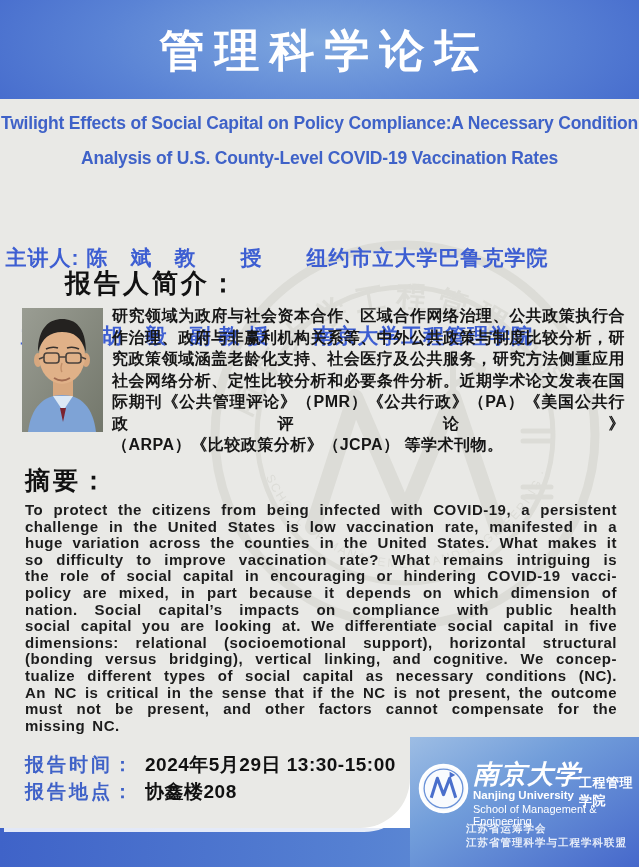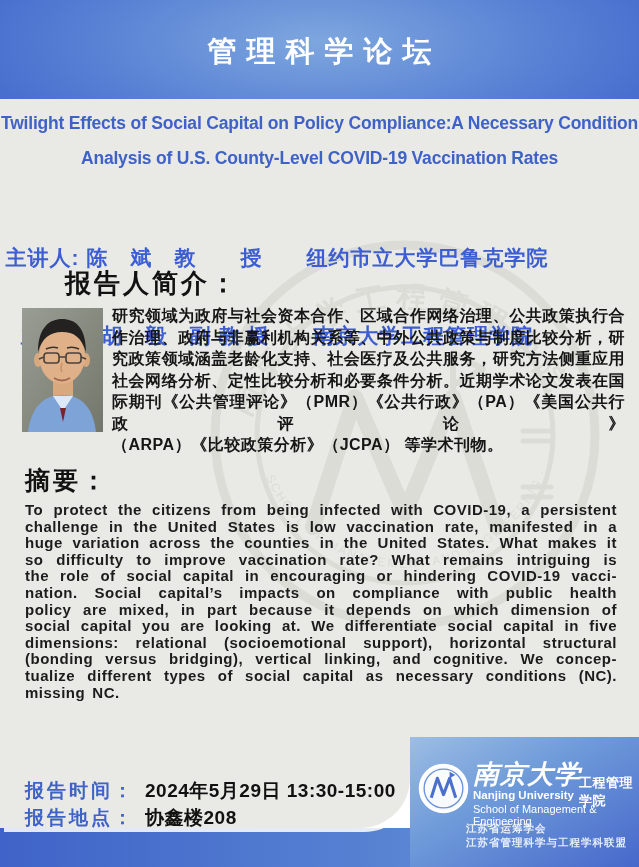--- a/index.html
+++ b/index.html
@@ -9,21 +9,21 @@
     -webkit-font-smoothing:antialiased;
   }
   
   .header {
     position:absolute; left:0; top:0; width:639px; height:99px;
     background:radial-gradient(ellipse 75% 170% at 50% 42%, #7ea7df 0%, #5a83d5 45%, #4166cb 85%);
   }
   .header-title {
     width:100%; text-align:center; line-height:102px;
     font-family:"Liberation Serif","DejaVu Serif",serif;
-    font-weight:bold; font-size:29px; color:#ffffff;
+    font-weight:bold; font-size:45px; color:#ffffff;
     letter-spacing:10px; text-indent:10px;
   }
   
   .panel-main { position:absolute; left:0; top:99px; width:639px; height:638px; background:#e9e9e6; z-index:1; }
   .panel-lower {
     position:absolute; left:0; top:737px; width:410px; height:91px; background:#e9e9e6;
     border-bottom-right-radius:50px; box-shadow:4px 4px 0 rgba(255,255,255,0.85); z-index:2;
   }
   
   .watermark { position:absolute; left:205px; top:235px; width:400px; height:400px; z-index:2; opacity:0.55; }
@@ -47,21 +47,21 @@
     position:absolute; left:112px; top:305px; width:513px;
     font-size:16px; font-weight:700; color:#161616; line-height:21.5px; letter-spacing:0.5px;
   }
   .abstract-text {
     position:absolute; left:25px; top:502px; width:592px;
     font-size:15px; font-weight:700; color:#1c1c1c; line-height:16.6px;
     letter-spacing:0.5px; word-spacing:2.5px;
   }
   .jline { text-align:justify; text-align-last:justify; text-justify:inter-character; }
   .jline.last { text-align-last:left; }
-  .sched-row { position:absolute; left:25px; white-space:pre;margin-top:26px; }
+  .sched-row { position:absolute; left:25px; white-space:pre; }
   .time-row { top:752px; } .venue-row { top:779px; }
   .sched-label { color:#3f62c8; font-weight:bold; font-size:19px; letter-spacing:3px; }
   .sched-value { color:#111111; font-weight:bold; font-size:19px; margin-left:10px; letter-spacing:0.5px; }
   
   .footer-strip {
     position:absolute; left:0; top:828px; width:639px; height:39px; z-index:1;
     background:linear-gradient(90deg,#3f63c8 0%,#5580d2 55%,#6b9ad8 100%);
   }
   .logo-box {
     position:absolute; left:410px; top:737px; width:229px; height:130px; z-index:3;
@@ -162,26 +162,28 @@
       </div>
 
     <div class="section-heading abstract-heading">摘要：</div>
 
     <div class="abstract-text">
         <div class="jline">To protect the citizens from being infected with COVID-19, a persistent</div>
         <div class="jline">challenge in the United States is low vaccination rate, manifested in a</div>
         <div class="jline">huge variation across the counties in the United States. What makes it</div>
         <div class="jline">so difficulty to improve vaccination rate? What remains intriguing is</div>
         <div class="jline">the role of social capital in encouraging or hindering COVID-19 vacci-</div>
+        <div class="jline">policy are mixed, in part because it depends on which dimension of</div>
         <div class="jline">nation. Social capital’s impacts on compliance with public health</div>
-        <div class="jline">policy are mixed, in part because it depends on which dimension of</div>
         <div class="jline">social capital you are looking at. We differentiate social capital in five</div>
         <div class="jline">dimensions: relational (socioemotional support), horizontal structural</div>
         <div class="jline">(bonding versus bridging), vertical linking, and cognitive. We concep-</div>
         <div class="jline">tualize different types of social capital as necessary conditions (NC).</div>
+        <div class="jline">An NC is critical in the sense that if the NC is not present, the outcome</div>
+        <div class="jline">must not be present, and other factors cannot compensate for the</div>
         <div class="jline last">missing NC.</div>
       </div>
 
     <div class="sched-row time-row"><span class="sched-label">报告时间：</span><span class="sched-value">2024年5月29日 13:30-15:00</span></div>
 
     <div class="sched-row venue-row"><span class="sched-label">报告地点：</span><span class="sched-value">协鑫楼208</span></div>
 
   </div>
 
   <div class="footer-strip"></div>

